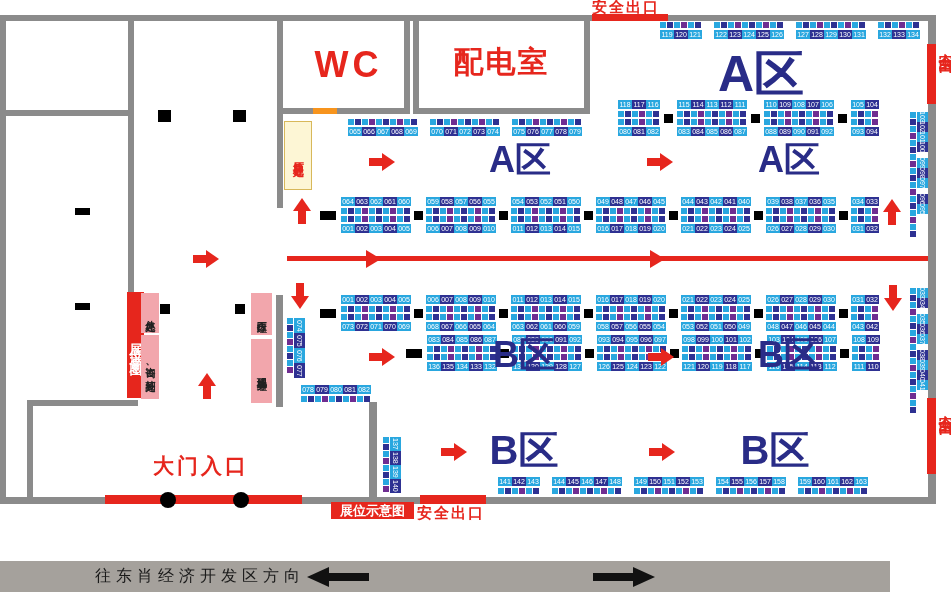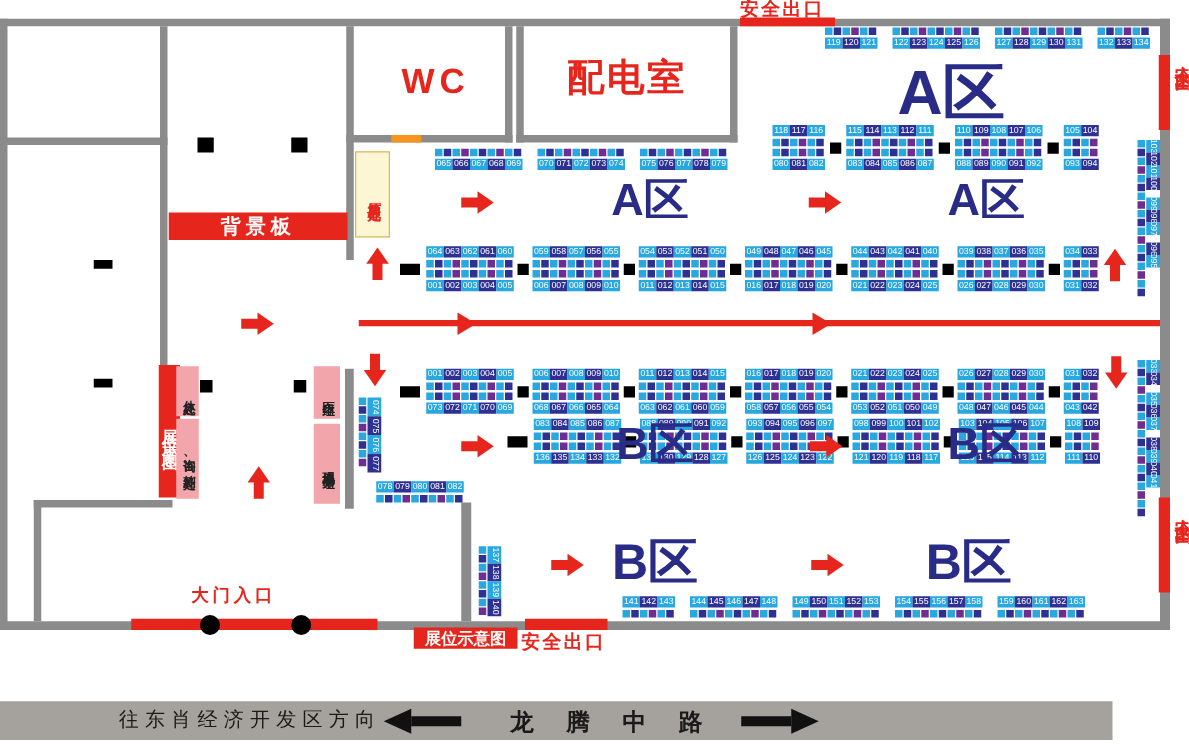--- a/index.html
+++ b/index.html
@@ -100,37 +100,35 @@
   <div class="redbar" style="left:420px;top:495px;width:66px;height:9px"></div>
   <div class="orangebar" style="left:313px;top:108px;width:24px;height:6px"></div>
 
   <div class="exit-label" style="left:592px;top:-2px">安全出口</div>
   <div class="exit-label vert" style="left:936px;top:40px">安全出口</div>
   <div class="exit-label vert" style="left:936px;top:402px">安全出口</div>
   <div class="exit-label" style="left:417px;top:504px">安全出口</div>
 
   <div class="badge" style="left:331px;top:502px;width:83px;height:17px;font-size:13px">展位示意图</div>
   <div class="badge vert" style="left:127px;top:292px;width:17px;height:106px;font-size:13px">展位示意图</div>
-  <div class="badge" style="left:135px;top:170px;width:143px;height:22px;font-size:16px;letter-spacing:4px">背景板</div>
-
-  <div class="roomtext" style="left:283px;top:21px;width:131px;height:87px;font-size:28px;letter-spacing:4px">WC</div>
+
+  <div class="roomtext" style="left:283px;top:21px;width:131px;height:87px;font-size:36px;letter-spacing:4px">WC</div>
   <div class="roomtext" style="left:419px;top:21px;width:165px;height:83px;font-size:30px;letter-spacing:2px">配电室</div>
 
   <div class="creambox" style="left:284px;top:121px;width:26px;height:67px">简历登记处</div>
   <div class="pinkbox" style="left:141px;top:293px;width:18px;height:40px">休息处</div>
   <div class="pinkbox" style="left:141px;top:335px;width:18px;height:64px">咨询、签到处</div>
   <div class="pinkbox" style="left:251px;top:293px;width:21px;height:42px">医疗组</div>
   <div class="pinkbox" style="left:251px;top:339px;width:21px;height:64px">现场服务组</div>
 
-  <div class="exit-label" style="left:153px;top:468px;font-size:14px;letter-spacing:3px">大门入口</div>
+  <div class="exit-label" style="left:153px;top:452px;font-size:21px;letter-spacing:3px">大门入口</div>
 
   <div id="road" style="left:0;top:561px;width:890px;height:31px">
     <div class="road-text" style="left:95px;top:5px;letter-spacing:5px">往东肖经济开发区方向</div>
     <div class="road-arrow ra-left" style="left:337px;top:16px"></div>
-    <div class="road-text road-name" style="left:408px;top:4px">龙腾中路</div>
     <div class="road-arrow" style="left:625px;top:16px"></div>
   </div>
 
 <div class="strip" style="gap: 12px; left: 660px; top: 22px;">
       <div class="bgroup">
         <div class="srow">
           <div class="sq s-lb"></div>
           <div class="sq s-nv"></div>
           <div class="sq s-lb"></div>
           <div class="sq s-pu"></div>

